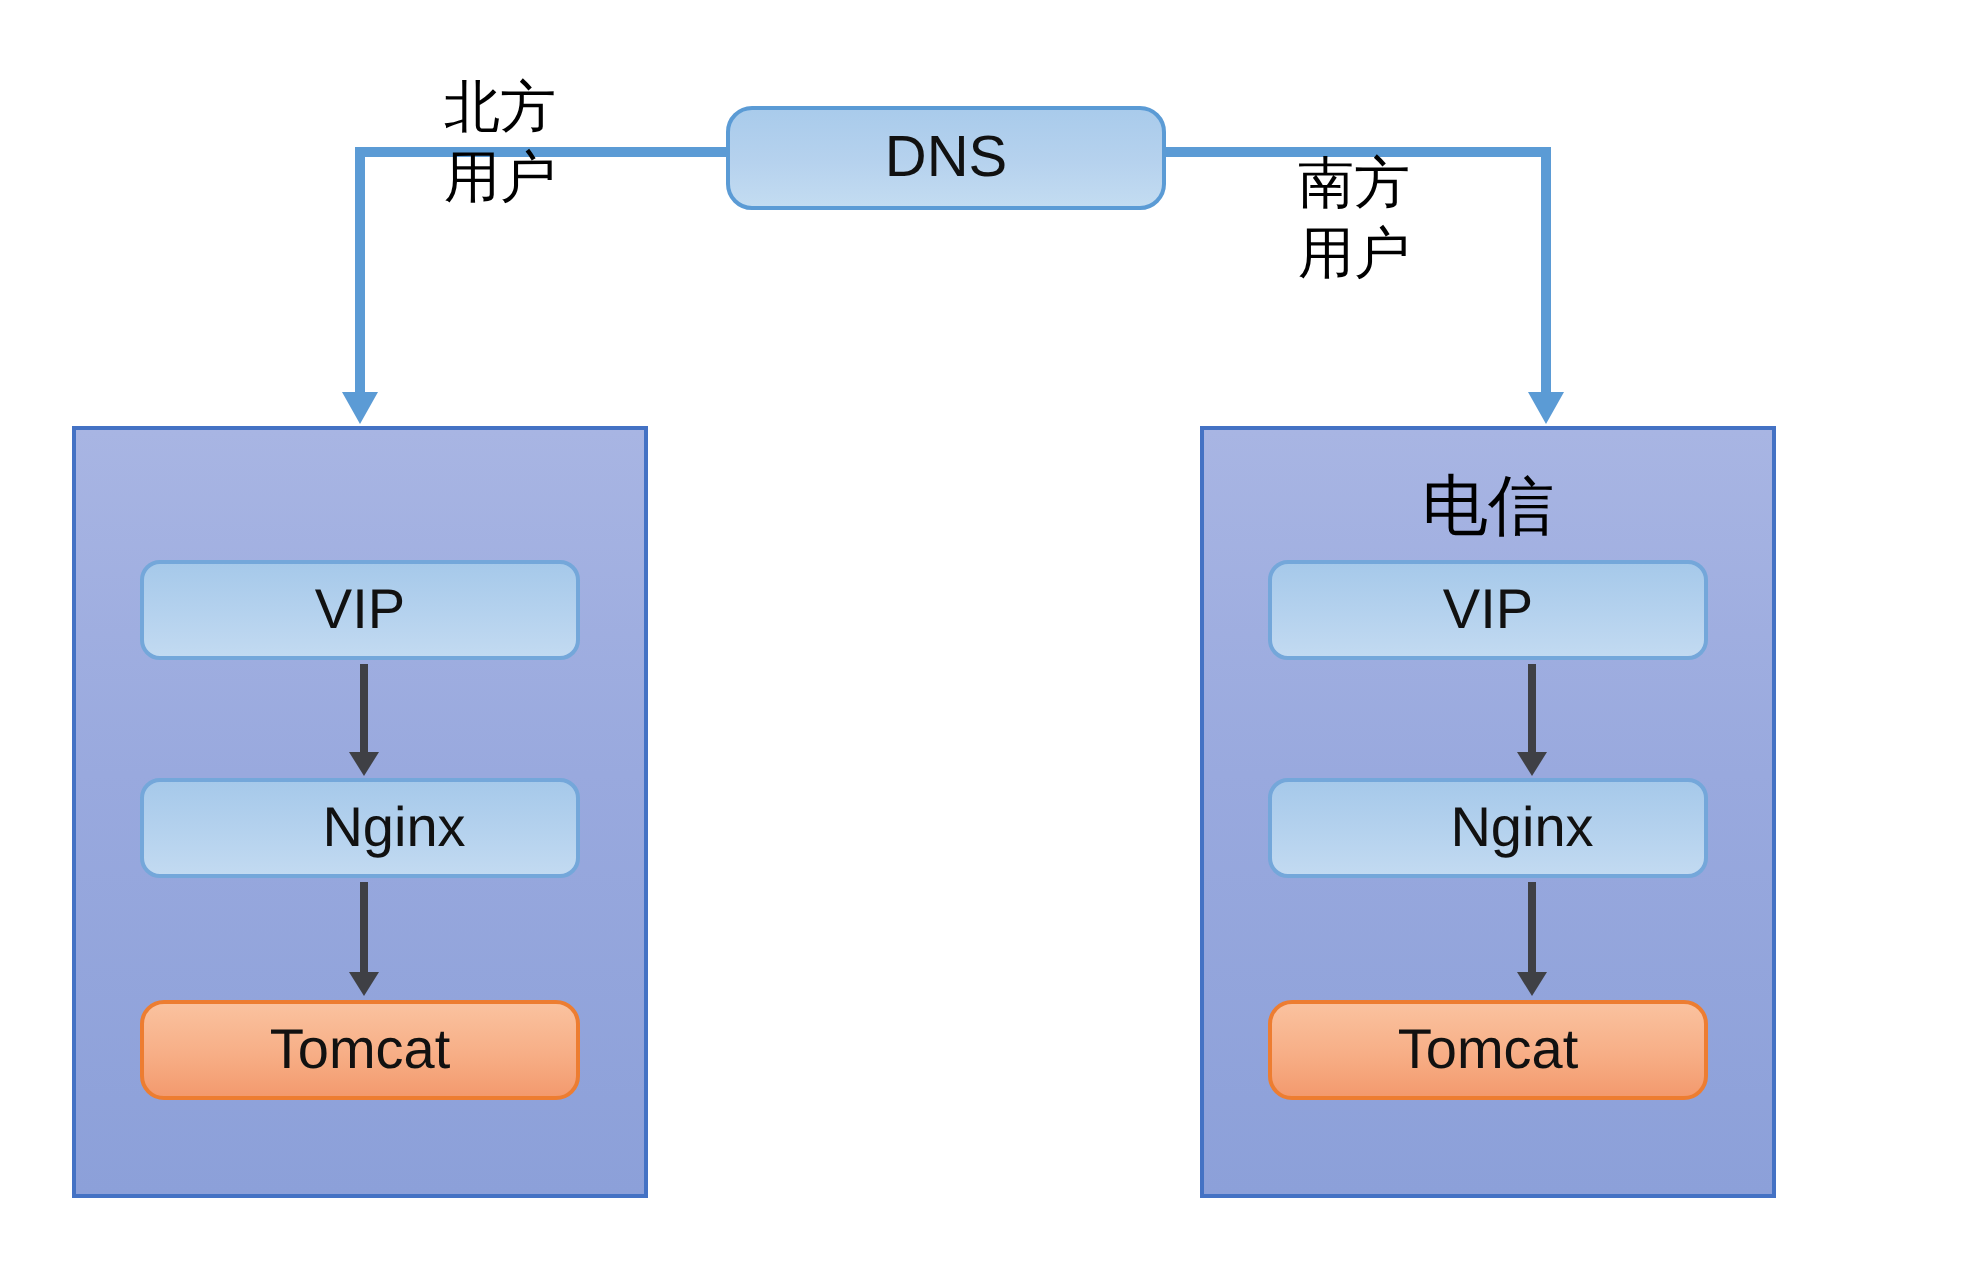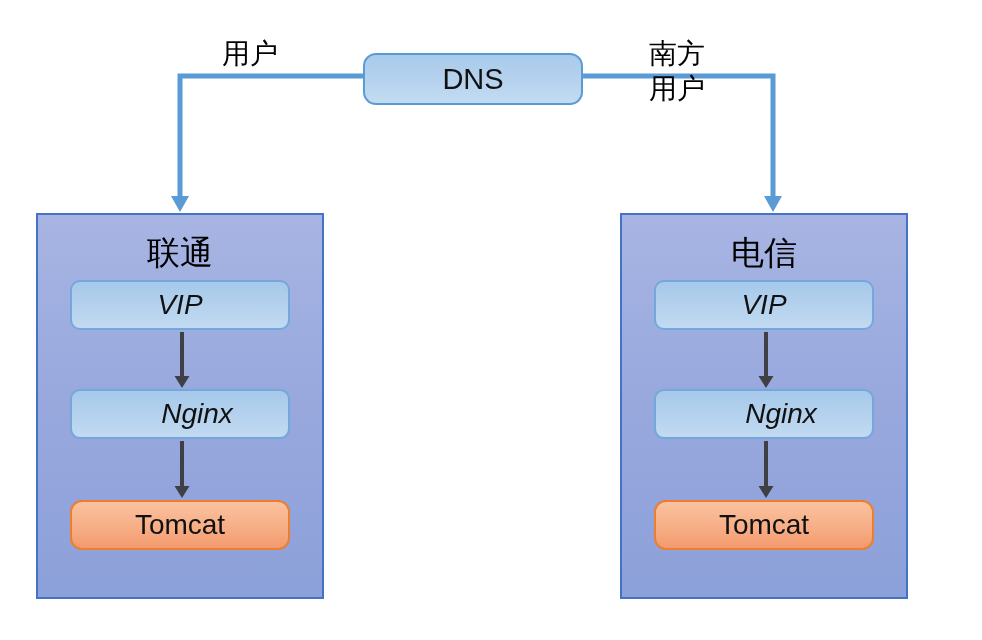--- a/index.html
+++ b/index.html
@@ -36,34 +36,34 @@
     top: 36px;
     width: 84px;
     text-align: center;
     font-family: "DejaVu Serif", serif;
     font-size: 28px;
     line-height: 35px;
     color: #000;
     z-index: 10;
   }
   .route-label.north { left: 208px; }
-  .route-label.south { left: 635px; }
+  .route-label.south { left: 635px; margin-top: 38px; }
 
   
   .cluster {
     position: absolute;
     top: 213px;
     width: 288px; height: 386px;
     box-sizing: border-box;
     background: linear-gradient(180deg, #a8b5e3 0%, #99a9de 45%, #8ca0d9 100%);
     border: 2px solid #4472c4;
     z-index: 1;
   }
   .cluster.left { left: 36px; }
-  .cluster.right { left: 620px; }
+  .cluster.right { left: 600px; }
 
   .cluster-title {
     position: absolute;
     top: 16px; left: 0;
     width: 100%;
     text-align: center;
     font-family: "DejaVu Serif", serif;
     font-size: 33px;
     color: #000;
   }
@@ -73,21 +73,20 @@
     left: 32px;
     width: 220px; height: 50px;
     box-sizing: border-box;
     display: flex; align-items: center; justify-content: center;
     font-size: 28px; color: #111;
   }
   .node-blue {
     background: linear-gradient(180deg, #a6c9ea 0%, #b5d2ee 55%, #c2daf1 100%);
     border: 2px solid #74a7da;
     border-radius: 10px;
-    font-style: italic;
   }
   .node-orange {
     background: linear-gradient(180deg, #fac29f 0%, #f7ae86 55%, #f39a6e 100%);
     border: 2px solid #ed7d31;
     border-radius: 12px;
   }
   .node-vip    { top: 65px; }
   .node-nginx  { top: 174px; padding-left: 34px; }
   .node-tomcat { top: 285px; }
 
@@ -103,30 +102,30 @@
 </head>
 <body>
 
 <div class="canvas">
 
   <div class="dns-box">
     <span>DNS</span>
   </div>
 
   <div class="route-label north">
+    <div>北方</div>
     <div>用户</div>
   </div>
 
   <div class="route-label south">
     <div>南方</div>
     <div>用户</div>
   </div>
 
   <div class="cluster left">
-    <div class="cluster-title">联通</div>
     <div class="node node-blue node-vip">
       <span>VIP</span>
     </div>
     <div class="node node-blue node-nginx">
       <span>Nginx</span>
     </div>
     <div class="node node-orange node-tomcat">
       <span>Tomcat</span>
     </div>
   </div>

